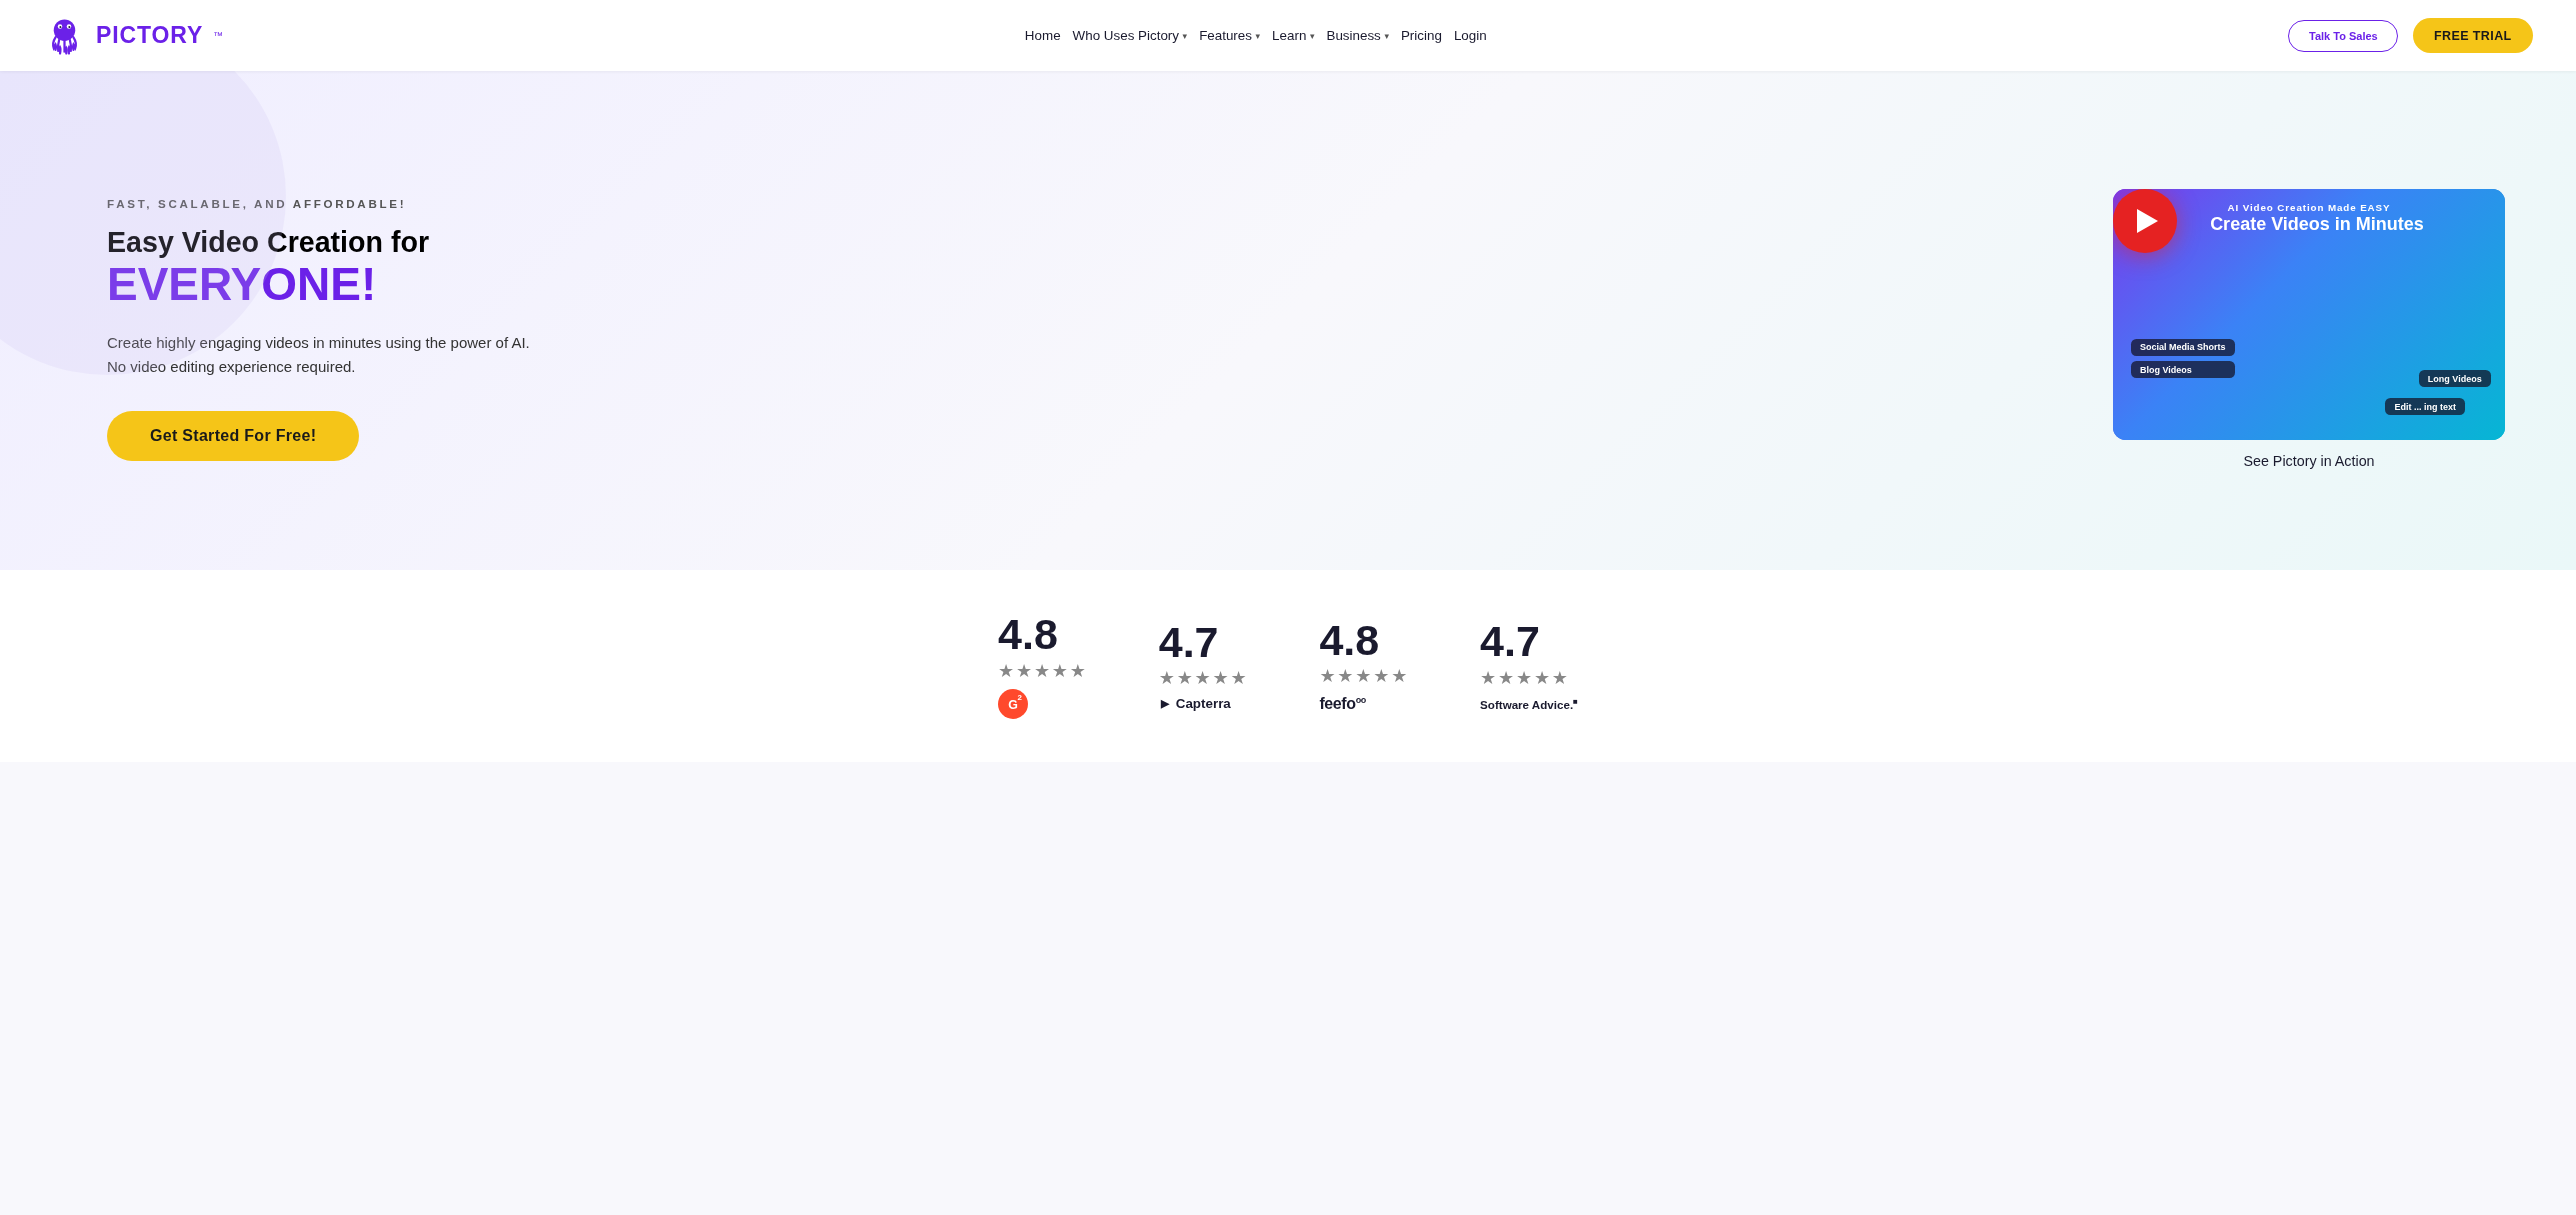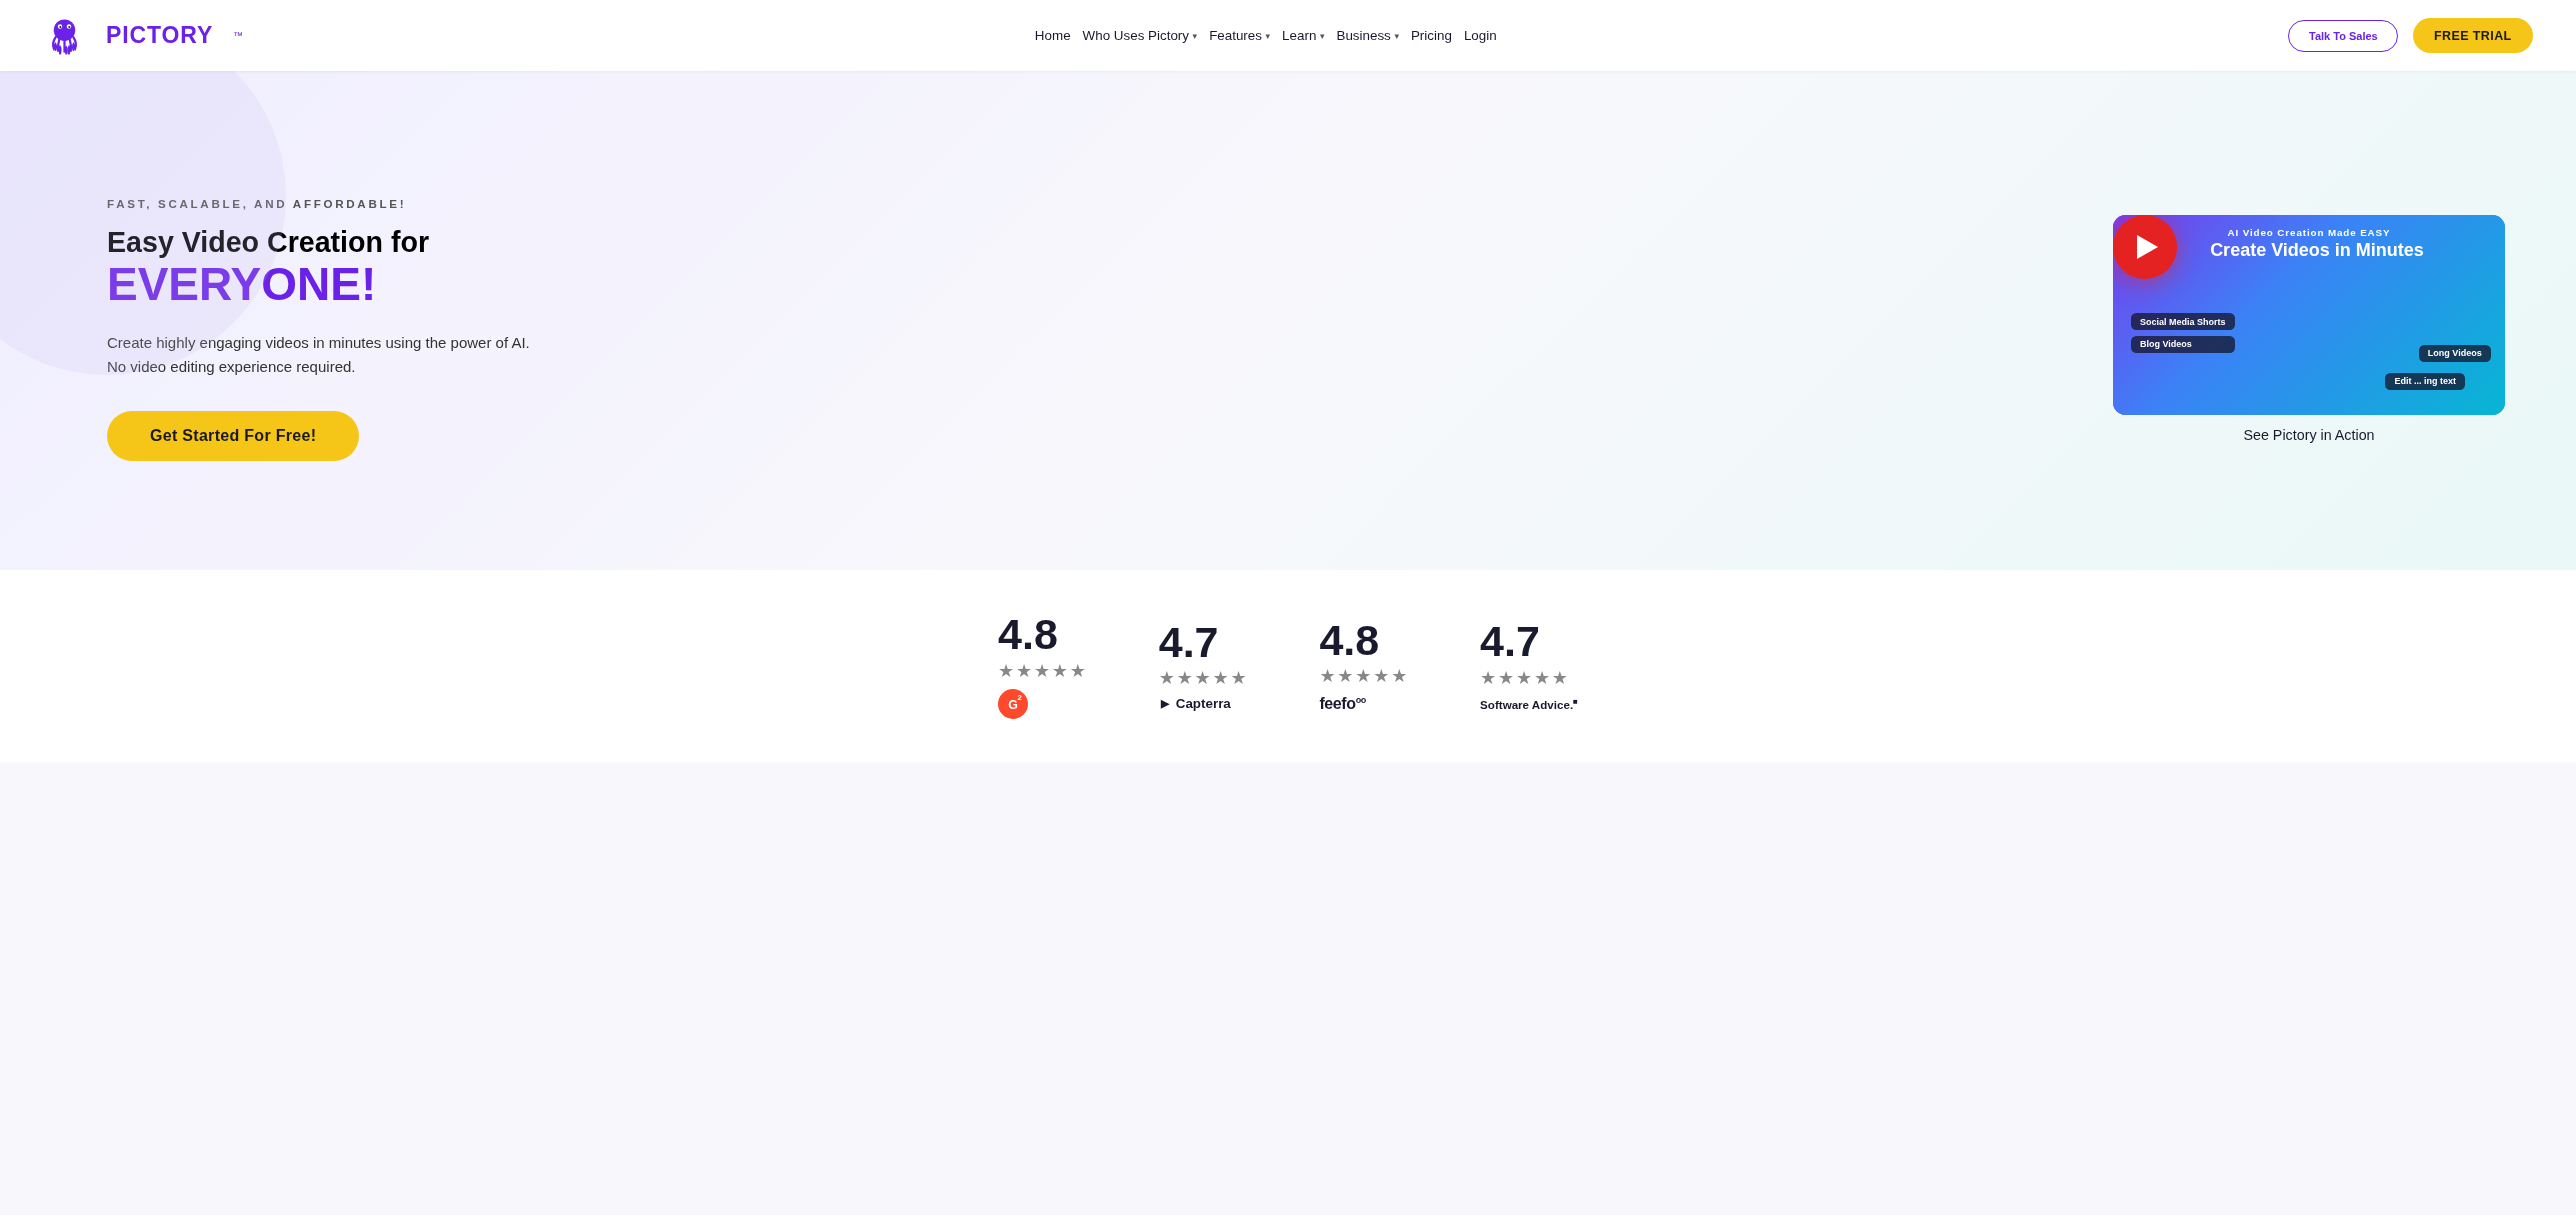--- a/index.html
+++ b/index.html
@@ -4,21 +4,21 @@
   <style>
     * { margin: 0; padding: 0; box-sizing: border-box; }
     body { font-family: -apple-system, BlinkMacSystemFont, 'Segoe UI', sans-serif; background: #f8f8fc; }
 
     
     nav {
       display: flex; align-items: center; justify-content: space-between;
       padding: 0 43px; height: 71px; background: #fff;
       box-shadow: 0 0.9px 3.6px rgba(0,0,0,0.07); position: relative; z-index: 10;
     }
-    .nav-logo { display: flex; align-items: center; gap: 20px; cursor: pointer; }
+    .nav-logo { display: flex; align-items: center; gap: 10px; cursor: pointer; }
     .logo-octopus {
       width: 43px; height: 43px;
     }
     .logo-text { font-size: 23px; font-weight: 800; color: #6b21e8; letter-spacing: 0.9px; }
     .logo-tm { font-size: 9.8px; color: #6b21e8; vertical-align: super; }
     .nav-links { display: flex; align-items: center; gap: 12px; }
     .nav-link {
       font-size: 13.4px; color: #1a1a2e; font-weight: 500; cursor: pointer;
       display: flex; align-items: center; gap: 3.6px; white-space: nowrap;
     }
@@ -64,21 +64,21 @@
     }
     .btn-cta {
       background: #f5c518; color: #1a1a1a; border: none;
       padding: 16px 43px; border-radius: 45px; font-size: 16px; font-weight: 800;
       cursor: pointer; display: inline-block; letter-spacing: 0.3px;
     }
 
     
     .hero-right { display: flex; flex-direction: column; align-items: center; gap: 12.5px; }
     .video-thumb {
-      width: 392px; height: 200px; border-radius: 12.5px; overflow: hidden;
+      width: 392px; height: 251px; border-radius: 12.5px; overflow: hidden;
       background: linear-gradient(135deg, #7c3aed 0%, #06b6d4 100%);
       position: relative; cursor: pointer;
     }
     .video-gradient-bg {
       position: absolute; inset: 0;
       background: linear-gradient(135deg, #7c3aed 0%, #3b82f6 40%, #06b6d4 100%);
     }
     .video-label-top {
       position: absolute; top: 12.5px; left: 0; right: 0;
       text-align: center; color: #fff; font-size: 9.8px; font-weight: 600;

